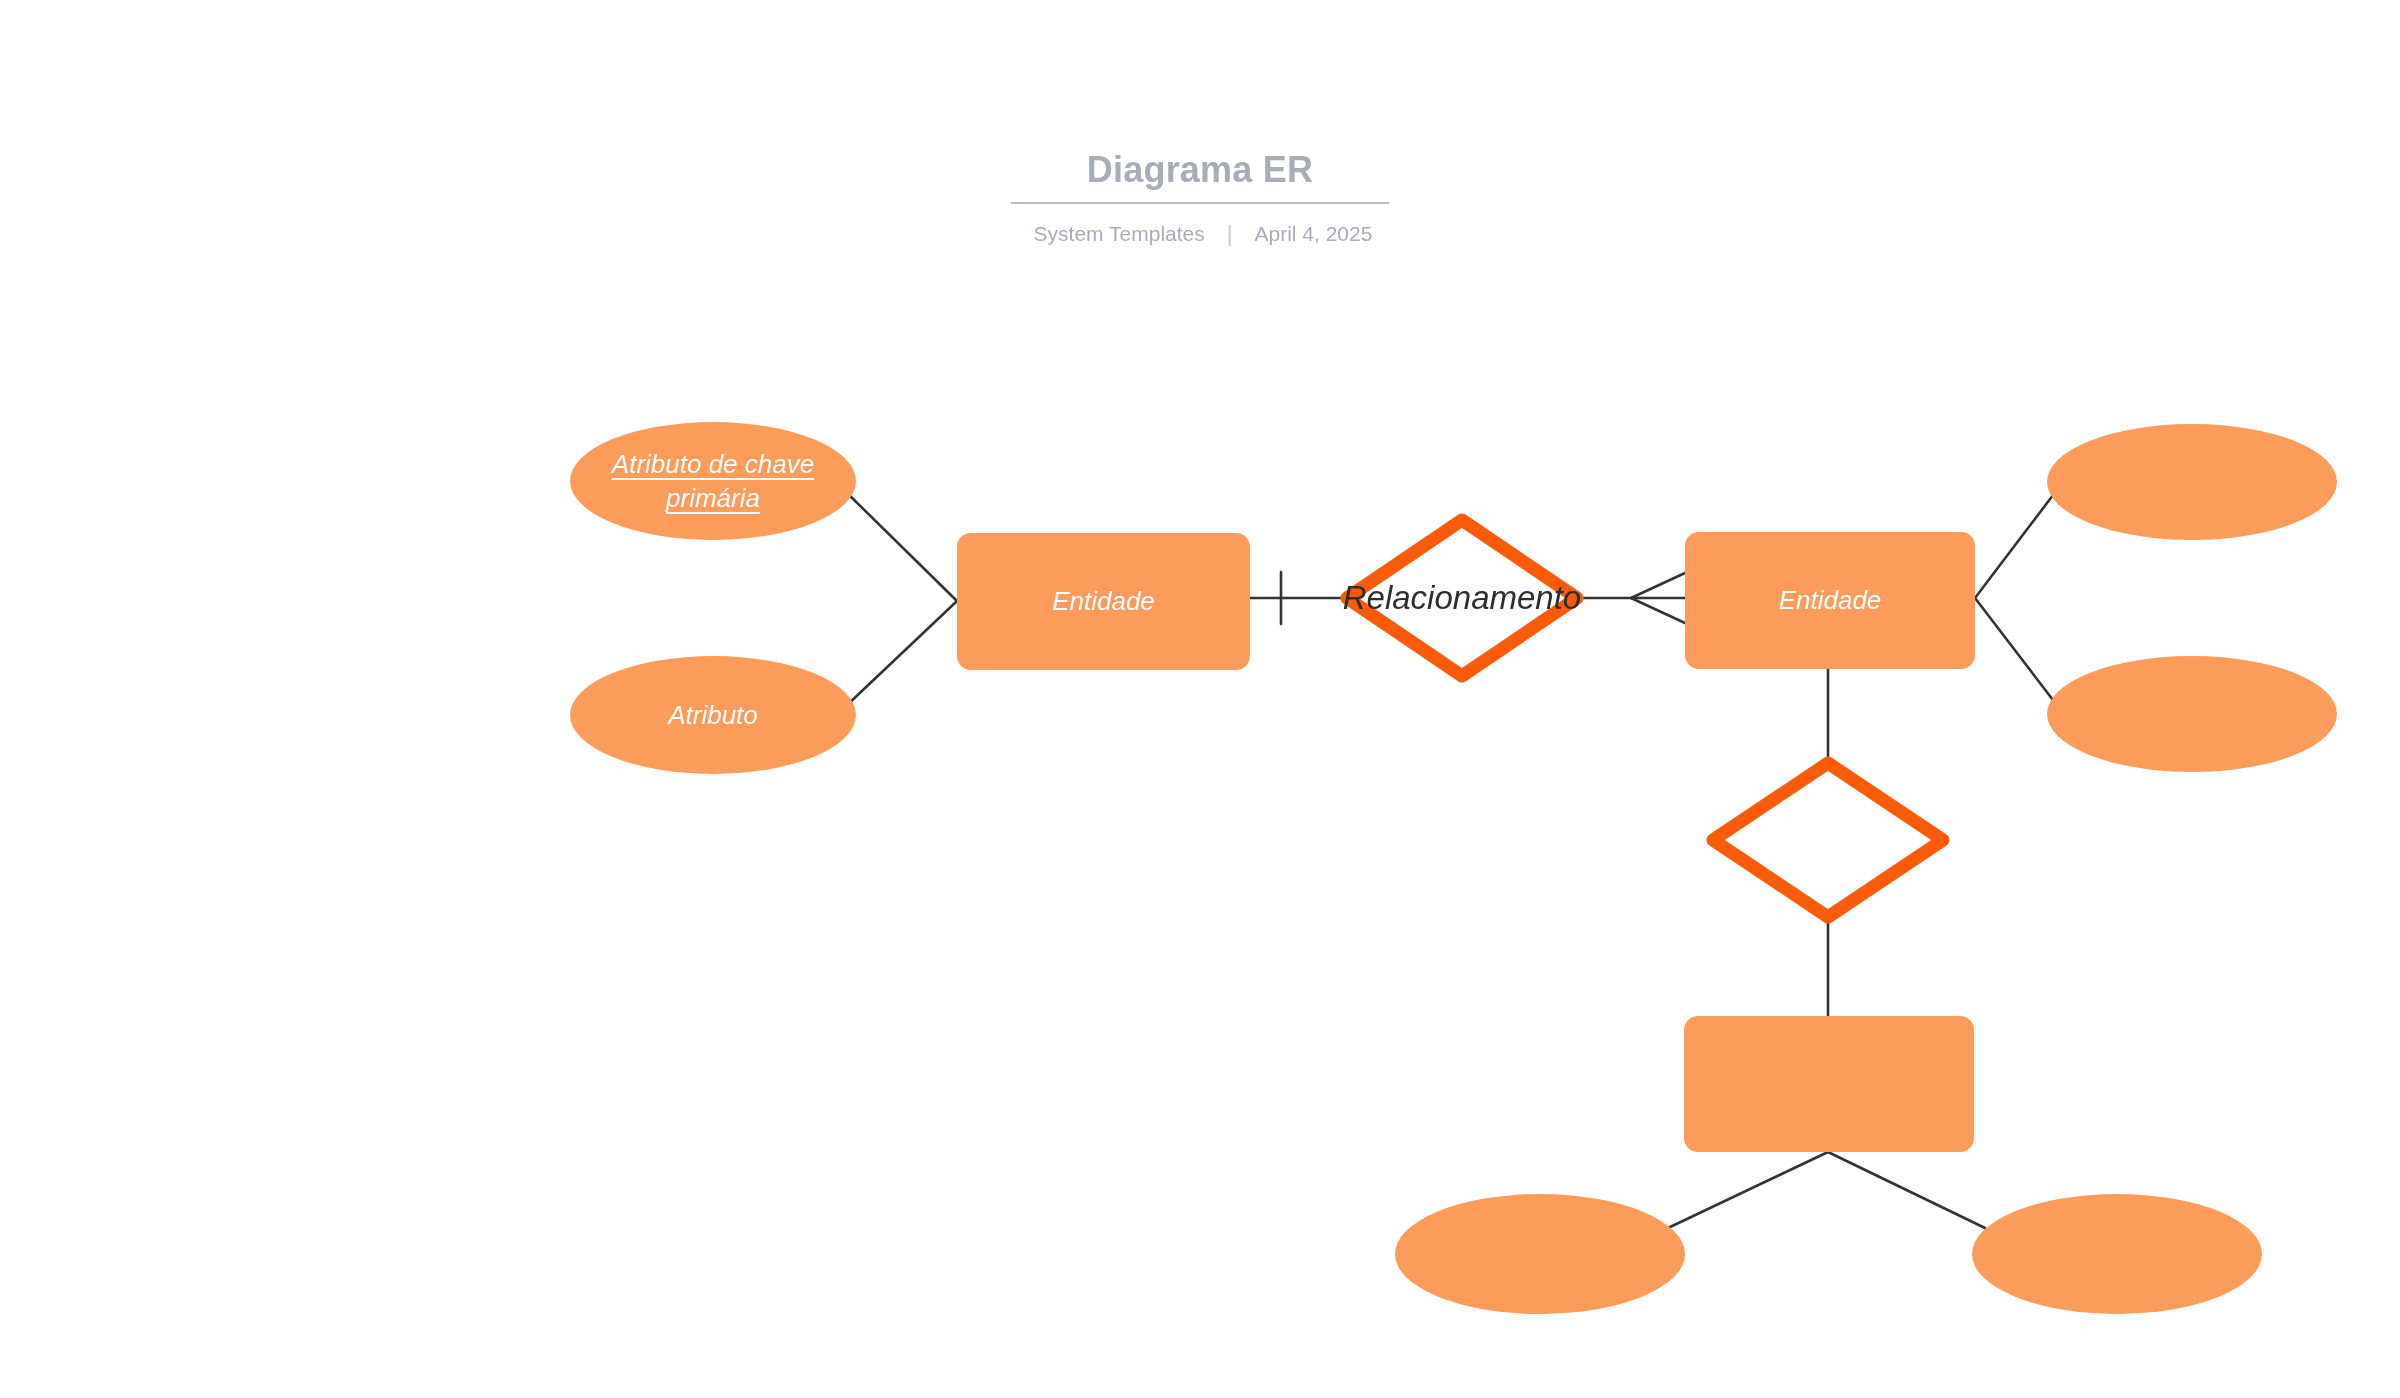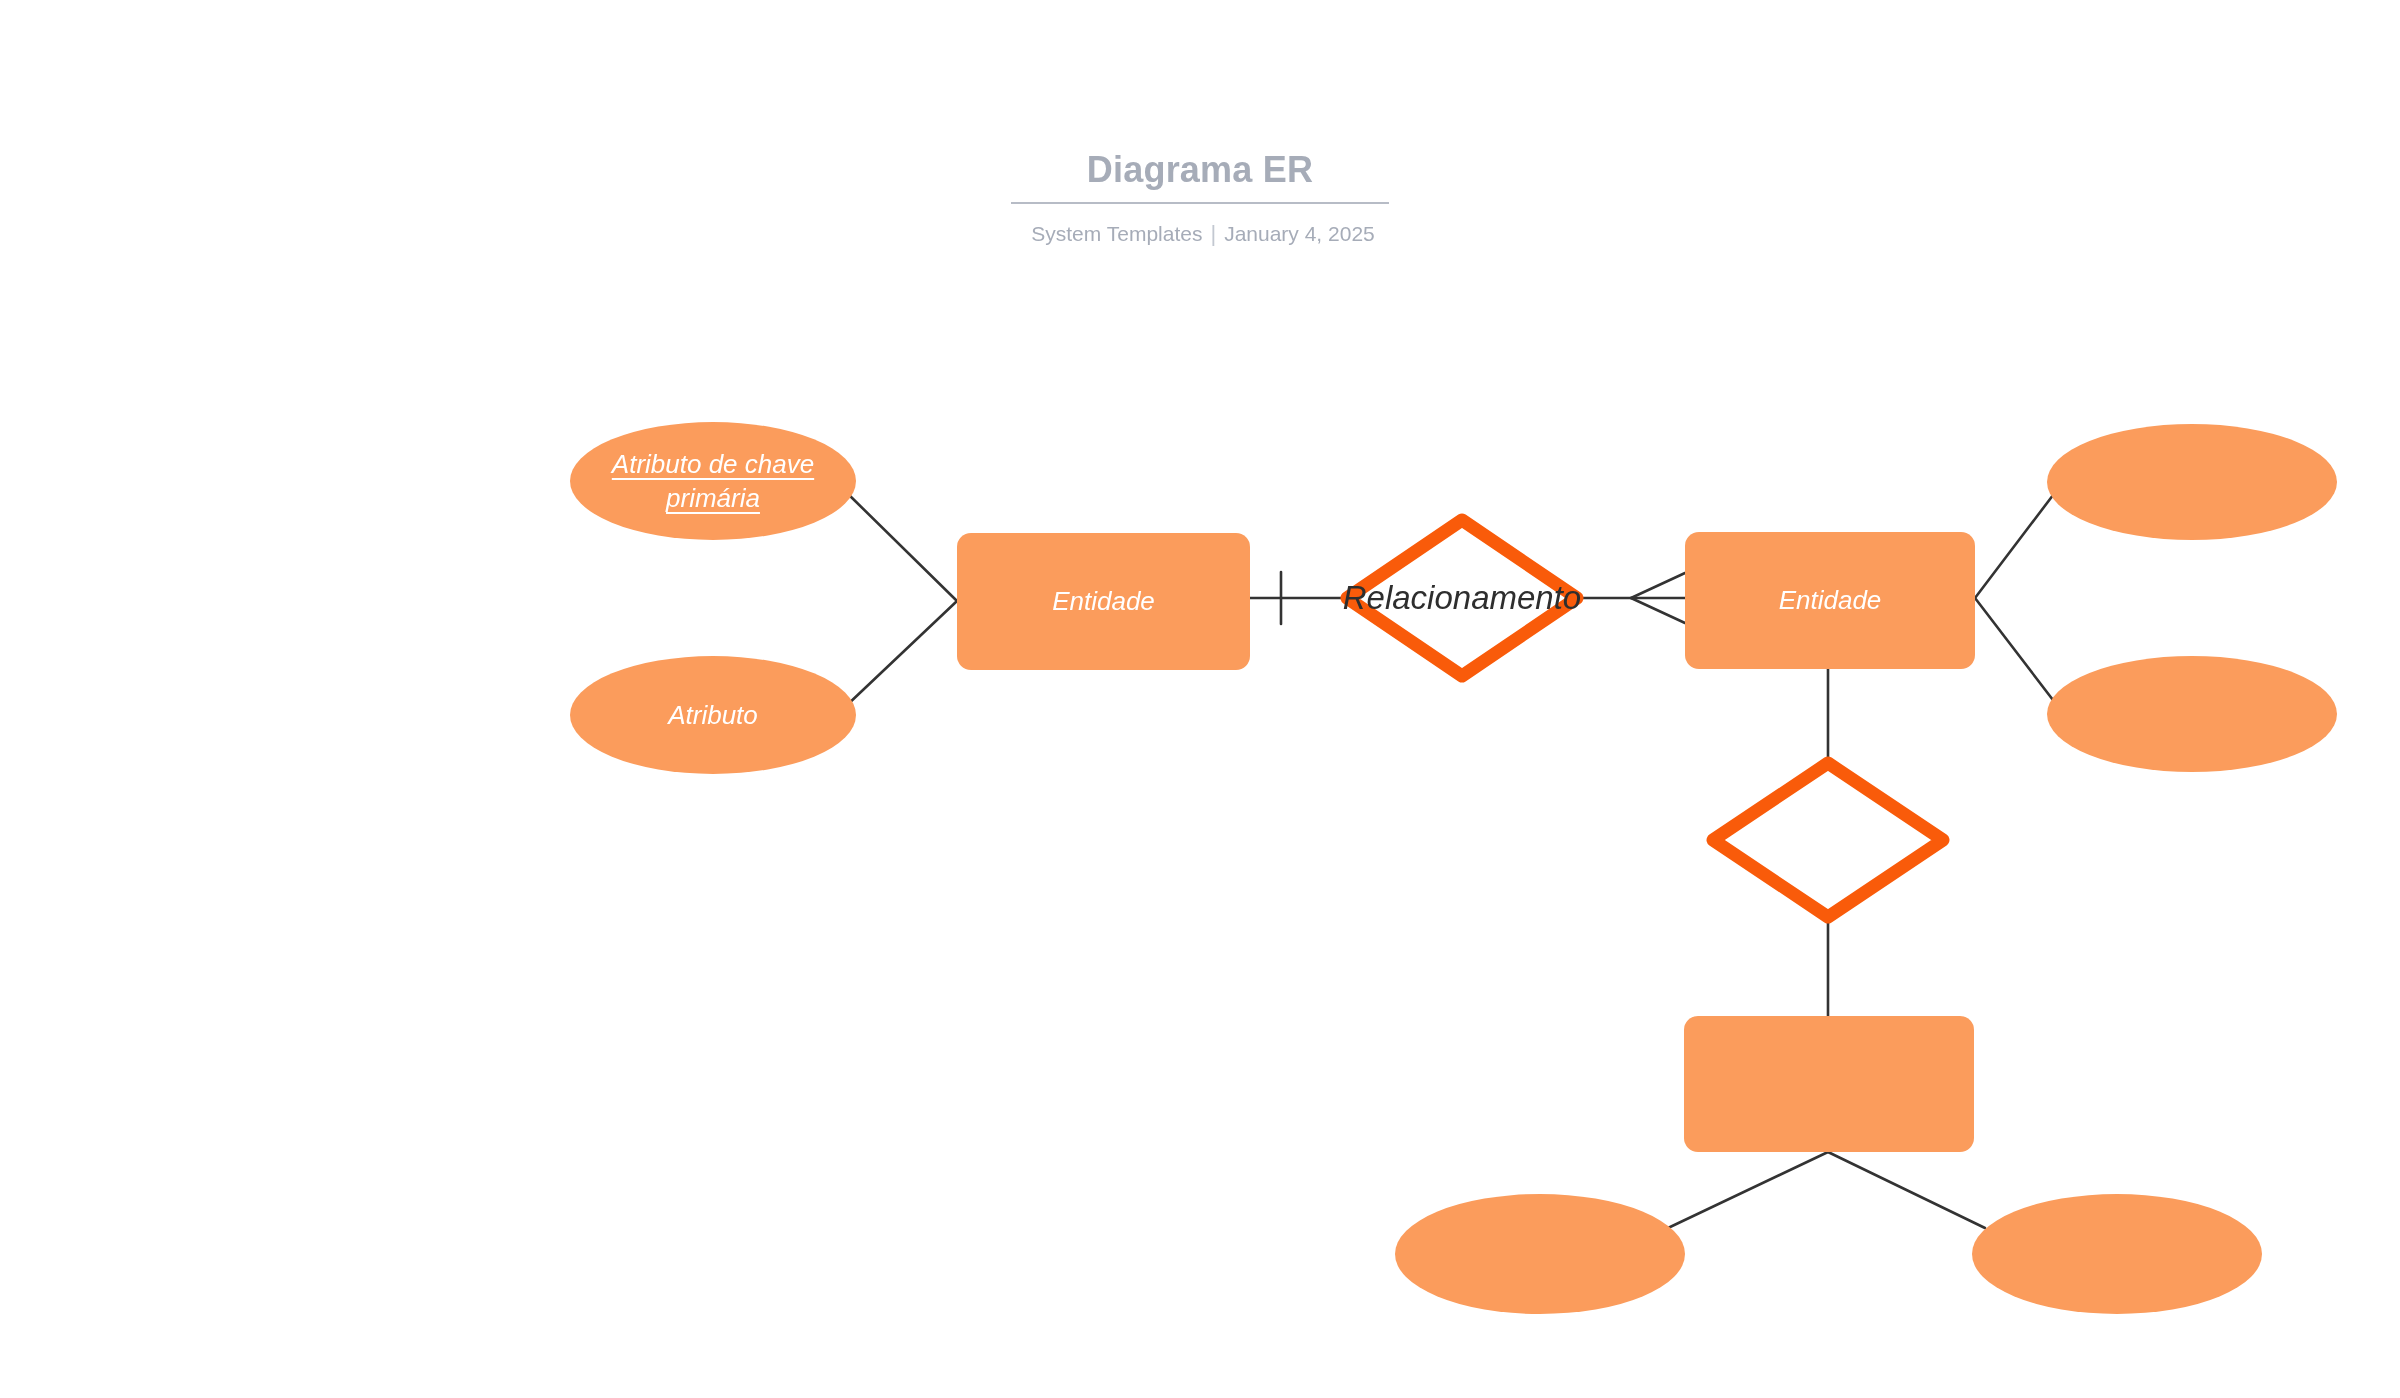--- a/index.html
+++ b/index.html
@@ -48,21 +48,21 @@
     background: #b7bcc6;
     margin: 0 auto;
   }
   .subtitle {
     margin-top: 18px;
     font-size: 21px;
     color: #a6acb8;
     display: flex;
     justify-content: center;
     align-items: center;
-    gap: 8px;
+    gap: 22px;
     margin-left: 6px;
   }
   .subtitle .sep {
     color: #c3c8d1;
     font-size: 22px;
     line-height: 1;
   }
 
   
   #shapes {
@@ -101,21 +101,21 @@
 <body>
 
 <div id="canvas">
 
   <div class="header">
     <div class="doc-title">Diagrama ER</div>
     <div class="title-rule"></div>
     <div class="subtitle">
       <span>System Templates</span>
       <span class="sep">|</span>
-      <span>January 4, 2025</span>
+      <span>April 4, 2025</span>
     </div>
   </div>
 
   <svg id="shapes" viewBox="0 0 2400 1398" xmlns="http://www.w3.org/2000/svg">
 
     <g fill="none" stroke="#333333" stroke-width="2.6" stroke-linecap="round">
 
       <line x1="845" y1="491" x2="957" y2="601"></line>
 
       <line x1="845" y1="707" x2="957" y2="601"></line>

